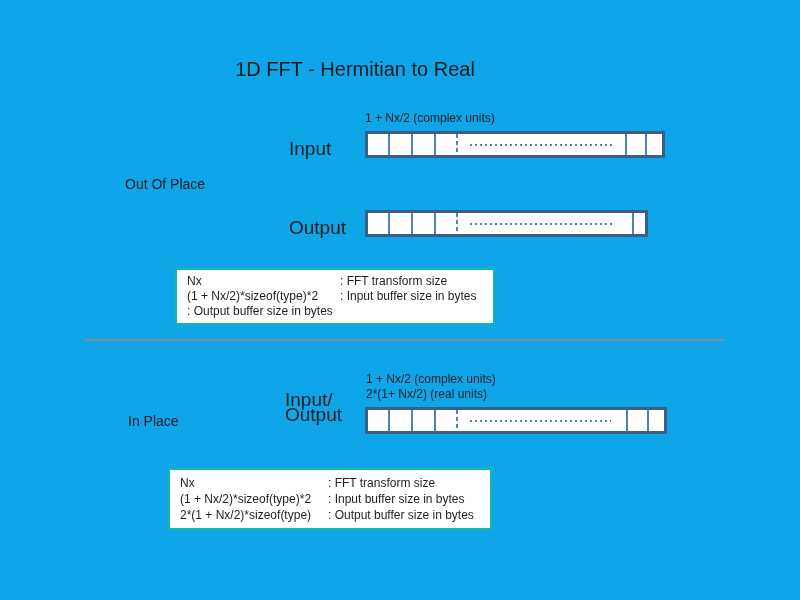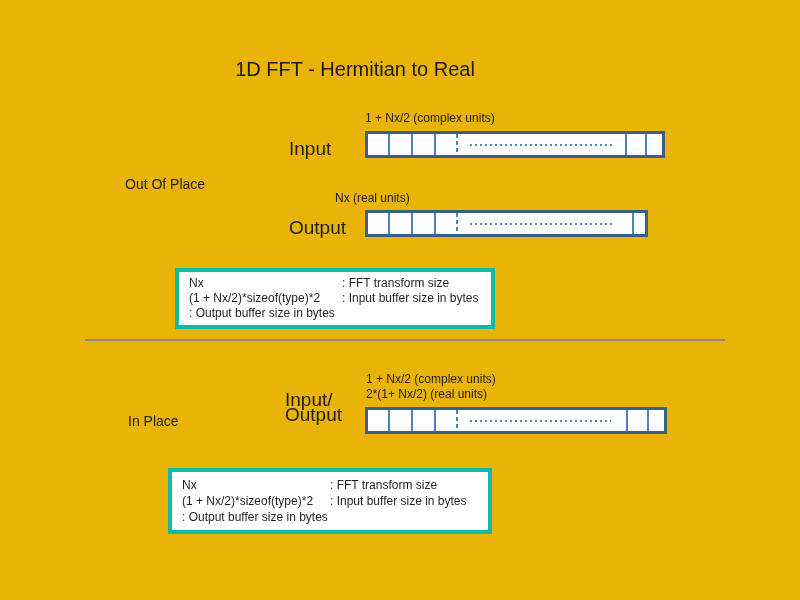--- a/index.html
+++ b/index.html
@@ -1,20 +1,20 @@
 <!DOCTYPE html>
 <html><head>
 <meta charset="utf-8">
 <style>
   html, body { margin: 0; padding: 0; background: #ffffff; }
   .canvas {
     position: relative;
     width: 800px;
     height: 600px;
-    background: #eab308;
+    background: #0ea5e9;
     font-family: "Liberation Sans", sans-serif;
     color: #1f1f1f;
     overflow: hidden;
   }
   .title {
     position: absolute;
     left: 0; top: 58px;
     width: 710px;
     text-align: center;
     font-size: 20px;
@@ -44,21 +44,21 @@
   .buffer-output { left: 365px; top: 210px; width: 277px; }
   .buffer-inout  { left: 365px; top: 407px; width: 296px; }
 
   .cell-line   { position: absolute; top: 0; bottom: 0; width: 2px; }
   .dashed-line { position: absolute; top: 0; bottom: 0; width: 2px; }
   .dots-line   { position: absolute; top: 50%; margin-top: -1px; height: 2px; }
 
   .info-box {
     position: absolute;
     box-sizing: border-box;
-    border: 4px solid #14b8a6;
+    border: 2px solid #14b8a6;
     background: #ffffff;
     font-size: 12px;
   }
   .box1 { left: 175px; top: 268px; width: 320px; padding: 4px 0 4px 10px; }
   .box2 { left: 168px; top: 468px; width: 324px; padding: 5px 0 5px 10px; }
   .info-row { display: flex; line-height: 15px; }
   .box2 .info-row { line-height: 16px; }
   .expr { flex: none; }
   .box1 .expr { width: 153px; }
   .box2 .expr { width: 148px; }
@@ -86,21 +86,20 @@
   <div class="buffer buffer-input">
       <div class="cell-line" style="left: 20px; background: rgb(79, 129, 189);"></div>
       <div class="cell-line" style="left: 43px; background: rgb(79, 129, 189);"></div>
       <div class="cell-line" style="left: 66px; background: rgb(79, 129, 189);"></div>
       <div class="cell-line" style="left: 257px; background: rgb(79, 129, 189);"></div>
       <div class="cell-line" style="left: 277px; background: rgb(79, 129, 189);"></div>
       <div class="dashed-line" style="left: 88px; background: repeating-linear-gradient(rgb(79, 129, 189) 0px, rgb(79, 129, 189) 4px, transparent 4px, transparent 7px);"></div>
       <div class="dots-line" style="left: 102px; width: 142px; background: repeating-linear-gradient(90deg, rgb(79, 129, 189) 0px, rgb(79, 129, 189) 2px, transparent 2px, transparent 5px);"></div>
     </div>
 
-  <div class="ann ann-output">Nx (real units)</div>
   <div class="row-label label-output">Output</div>
   <div class="buffer buffer-output">
       <div class="cell-line" style="left: 20px; background: rgb(79, 129, 189);"></div>
       <div class="cell-line" style="left: 43px; background: rgb(79, 129, 189);"></div>
       <div class="cell-line" style="left: 66px; background: rgb(79, 129, 189);"></div>
       <div class="cell-line" style="left: 264px; background: rgb(79, 129, 189);"></div>
       <div class="dashed-line" style="left: 88px; background: repeating-linear-gradient(rgb(79, 129, 189) 0px, rgb(79, 129, 189) 4px, transparent 4px, transparent 7px);"></div>
       <div class="dots-line" style="left: 102px; width: 142px; background: repeating-linear-gradient(90deg, rgb(79, 129, 189) 0px, rgb(79, 129, 189) 2px, transparent 2px, transparent 5px);"></div>
     </div>
 
@@ -143,17 +142,18 @@
   <div class="info-box box2">
     <div class="info-row">
       <span class="expr">Nx</span>
       <span class="desc">: FFT transform size</span>
     </div>
     <div class="info-row">
       <span class="expr">(1 + Nx/2)*sizeof(type)*2</span>
       <span class="desc">: Input buffer size in bytes</span>
     </div>
     <div class="info-row">
+      <span class="expr">2*(1 + Nx/2)*sizeof(type)</span>
       <span class="desc">: Output buffer size in bytes</span>
     </div>
   </div>
 
 </div>
 
 </body></html>

